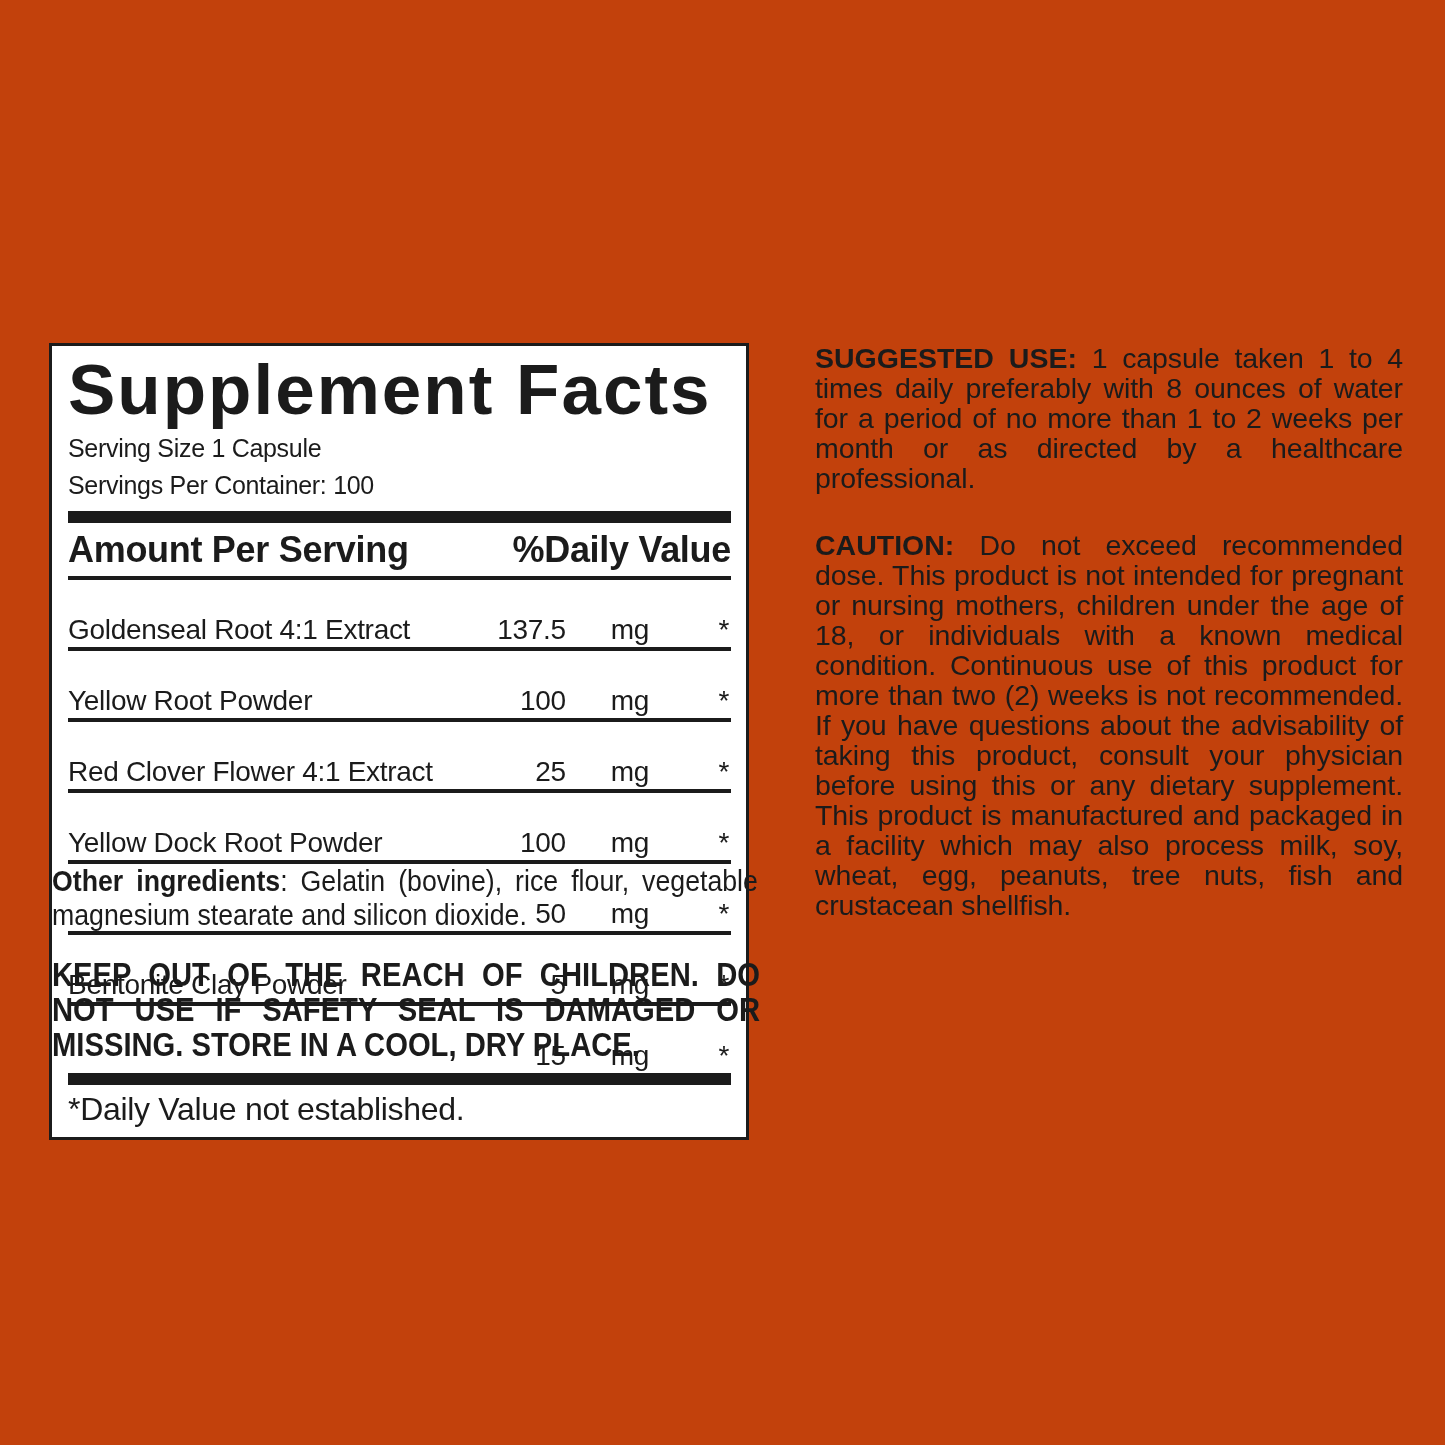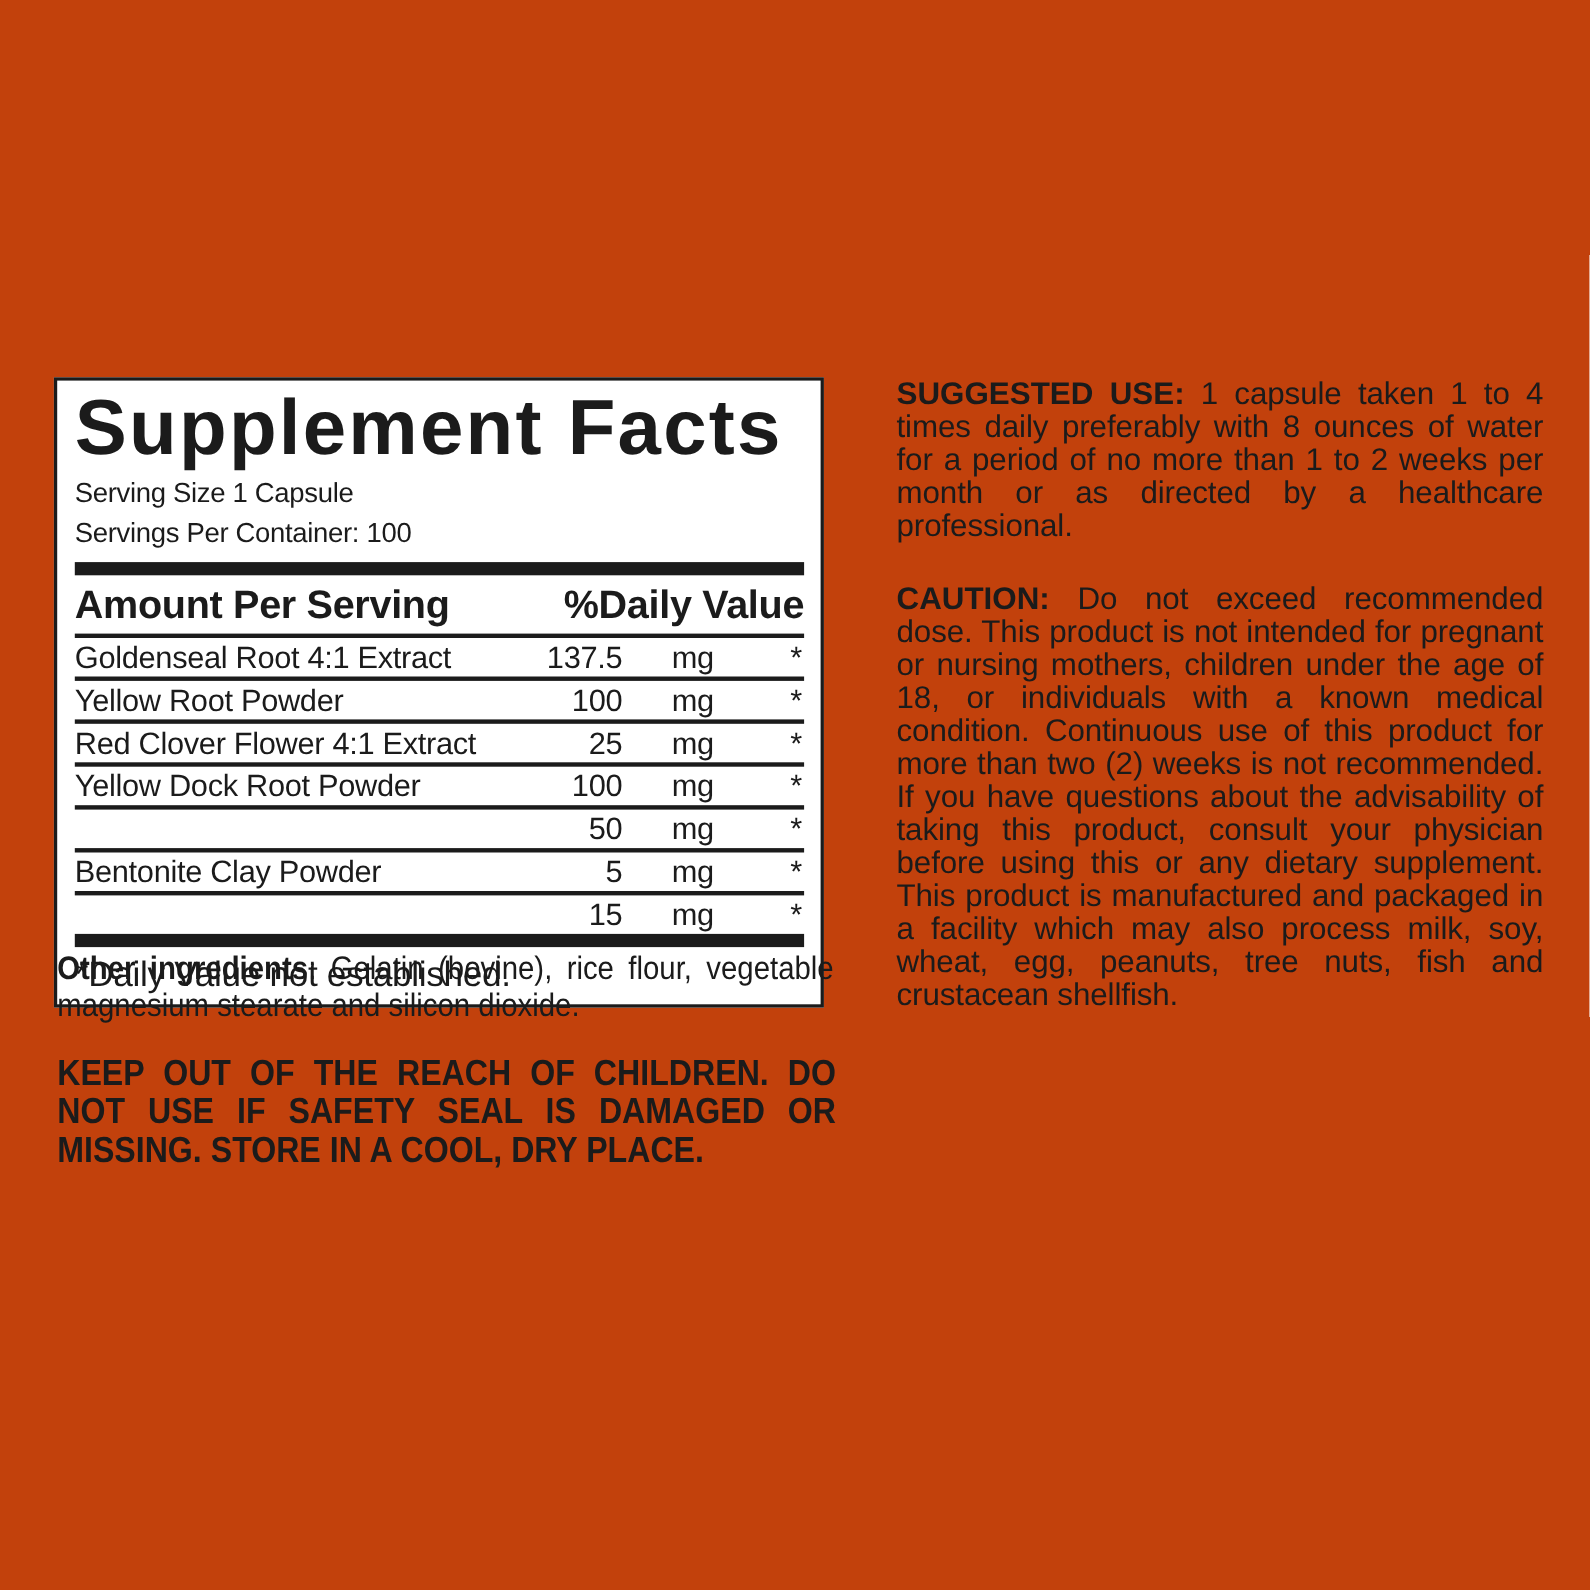--- a/index.html
+++ b/index.html
@@ -41,21 +41,21 @@
     display:flex;align-items:flex-end;
     font-size:28px;line-height:30px;
     padding:3px 0 2px 0;
     border-bottom:4px solid #1b1b1b;
     letter-spacing:-0.3px;
     gap:40px;
   }
   .ing-row.last{border-bottom:none;}
   .ing-name{flex:1 1 auto;white-space:nowrap;}
   .ing-amount{margin-left:auto;text-align:right;}
-  .ing-unit{margin-left:5px;}
+  .ing-unit{margin-left:5px;margin-top:32px;}
   .ing-dv{width:40px;text-align:right;padding-right:2px;}
   .footnote-row{
     font-size:32px;line-height:36px;
     padding:6px 0 2px 0;letter-spacing:-0.3px;
   }
   
   .right-col{
     position:absolute;left:811px;top:339px;width:596px;
   }
   .para{

